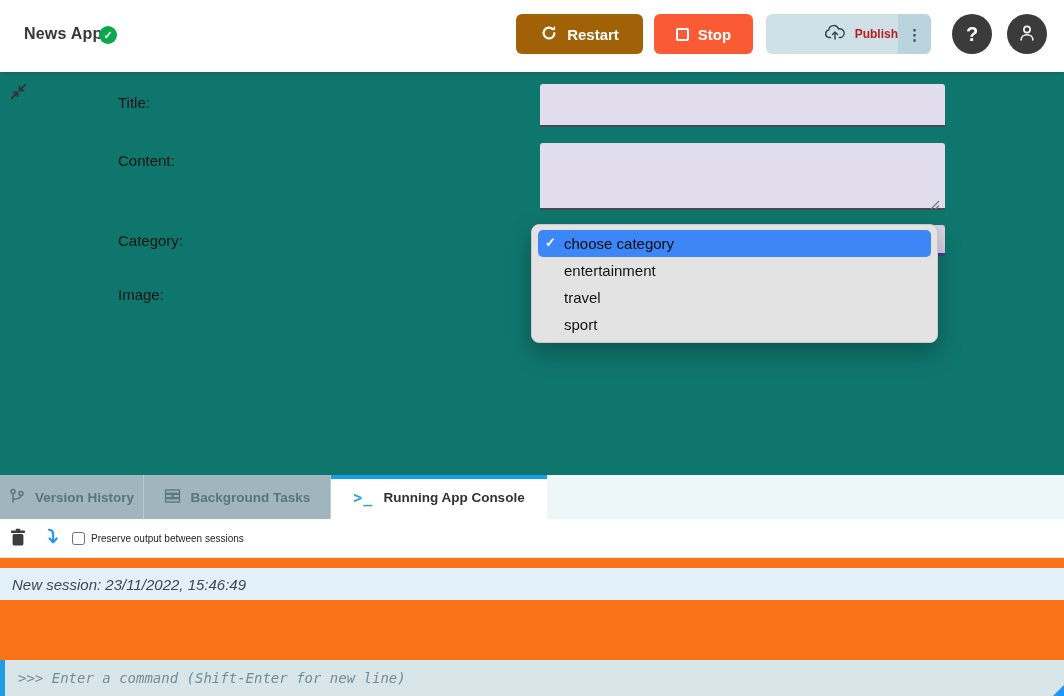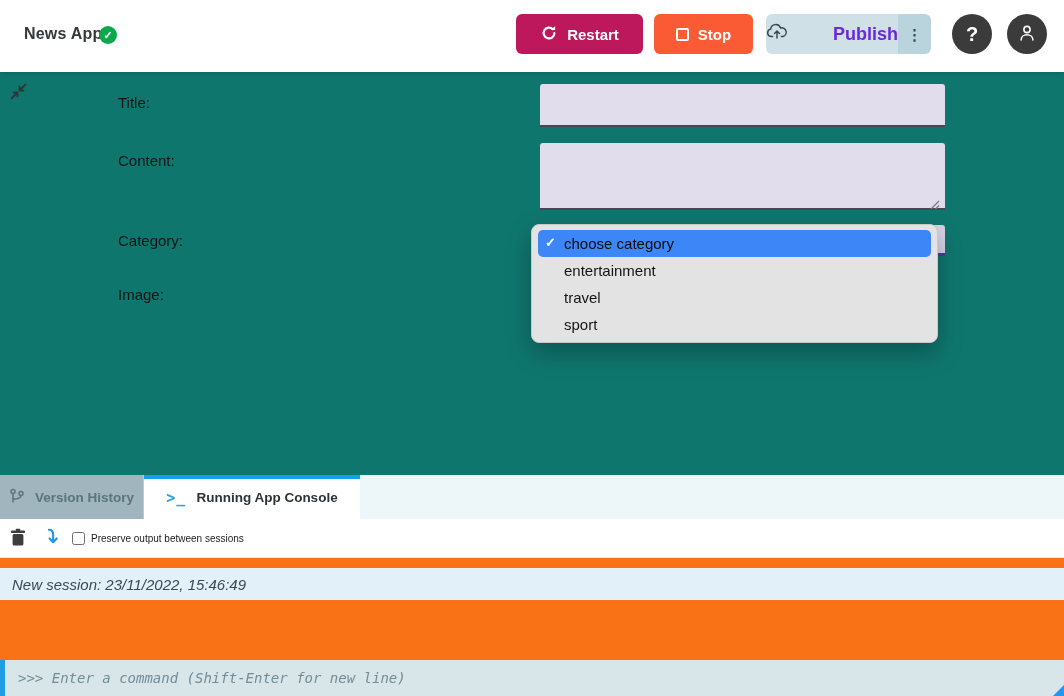--- a/index.html
+++ b/index.html
@@ -10,27 +10,27 @@
   
   .header { position:absolute; left:0; top:0; width:1064px; height:72px; background:#ffffff;
             box-shadow:0 1px 5px rgba(0,0,0,0.14); z-index:5; }
   .app-title { position:absolute; left:24px; top:25px; font-size:16px; font-weight:bold; color:#33383d; letter-spacing:.2px; }
   .check-badge { position:absolute; left:99px; top:26px; width:18px; height:18px; border-radius:50%;
                  background:#0ca94c; color:#fff; font-size:11px; font-weight:bold; display:flex;
                  align-items:center; justify-content:center; }
   .btn { position:absolute; top:14px; height:40px; border:none; border-radius:6px; display:flex;
          align-items:center; justify-content:center; gap:9px; font-family:"Liberation Sans",sans-serif;
          font-size:15px; font-weight:bold; cursor:pointer; }
-  .btn-restart { left:516px; width:127px; background:#be185d; color:#fff; }
+  .btn-restart { left:516px; width:127px; background:#a16207; color:#fff; }
   .btn-stop    { left:654px; width:99px;  background:#fa5b35; color:#fff; }
   .publish-group { position:absolute; left:766px; top:14px; width:165px; height:40px; border-radius:6px;
                    overflow:hidden; display:flex; }
-  .btn-publish { width:132px; height:40px; border:none; background:#cfe0e6; color:#6d28d9;
-                 display:flex; align-items:center; justify-content:space-between; gap:9px;
-                 font-size:18px; font-weight:bold; cursor:pointer; }
+  .btn-publish { width:132px; height:40px; border:none; background:#cfe0e6; color:#b91c1c;
+                 display:flex; align-items:center; justify-content:flex-end; gap:9px;
+                 font-size:12px; font-weight:bold; cursor:pointer; }
   .btn-kebab { width:33px; height:40px; border:none; background:#b9d4dd; color:#39464e;
                font-size:15px; font-weight:bold; cursor:pointer; line-height:1; }
   .circle-btn { position:absolute; top:14px; width:40px; height:40px; border-radius:50%; border:none;
                 background:#3b3b3b; color:#fff; display:flex; align-items:center; justify-content:center; cursor:pointer; }
   .circle-help { left:952px; font-size:20px; font-weight:bold; }
   .circle-user { left:1007px; }
   .stop-square { width:13px; height:13px; border:2px solid #fff; border-radius:2px; }
 
   
   .main { position:absolute; left:0; top:72px; width:1064px; height:403px; background:#0f766e; }
@@ -197,20 +197,33 @@
         <svg width="16" height="16" viewBox="0 0 16 16">
             <g stroke="#5b747e" stroke-width="1.5" fill="none">
               <circle cx="4" cy="3.4" r="2"></circle>
               <circle cx="12" cy="5.4" r="2"></circle>
               <path d="M4 5.4 V14 M12 7.4 c0 3.4-4 3.2-8 4" stroke-linecap="round"></path>
             </g>
           </svg>
       </span>
       <span>Version History</span>
     </div>
+    <div class="tab tab-bt">
+      <span>
+        <svg width="17" height="16" viewBox="0 0 17 16">
+            <g stroke="#5b747e" stroke-width="1.3" fill="none">
+              <rect x="1.5" y="2" width="14" height="3.2"></rect>
+              <rect x="1.5" y="6.4" width="6.6" height="3.2"></rect>
+              <rect x="9.1" y="6.4" width="6.4" height="3.2"></rect>
+              <rect x="1.5" y="10.8" width="14" height="3.2"></rect>
+            </g>
+          </svg>
+      </span>
+      <span>Background Tasks</span>
+    </div>
     <div class="tab active">
       <span class="tab-term-icon">&gt;_</span>
       <span>Running App Console</span>
     </div>
 
   </div>
 
   <div class="console-toolbar">
     <button class="icon-btn trash-btn">
       <span>

